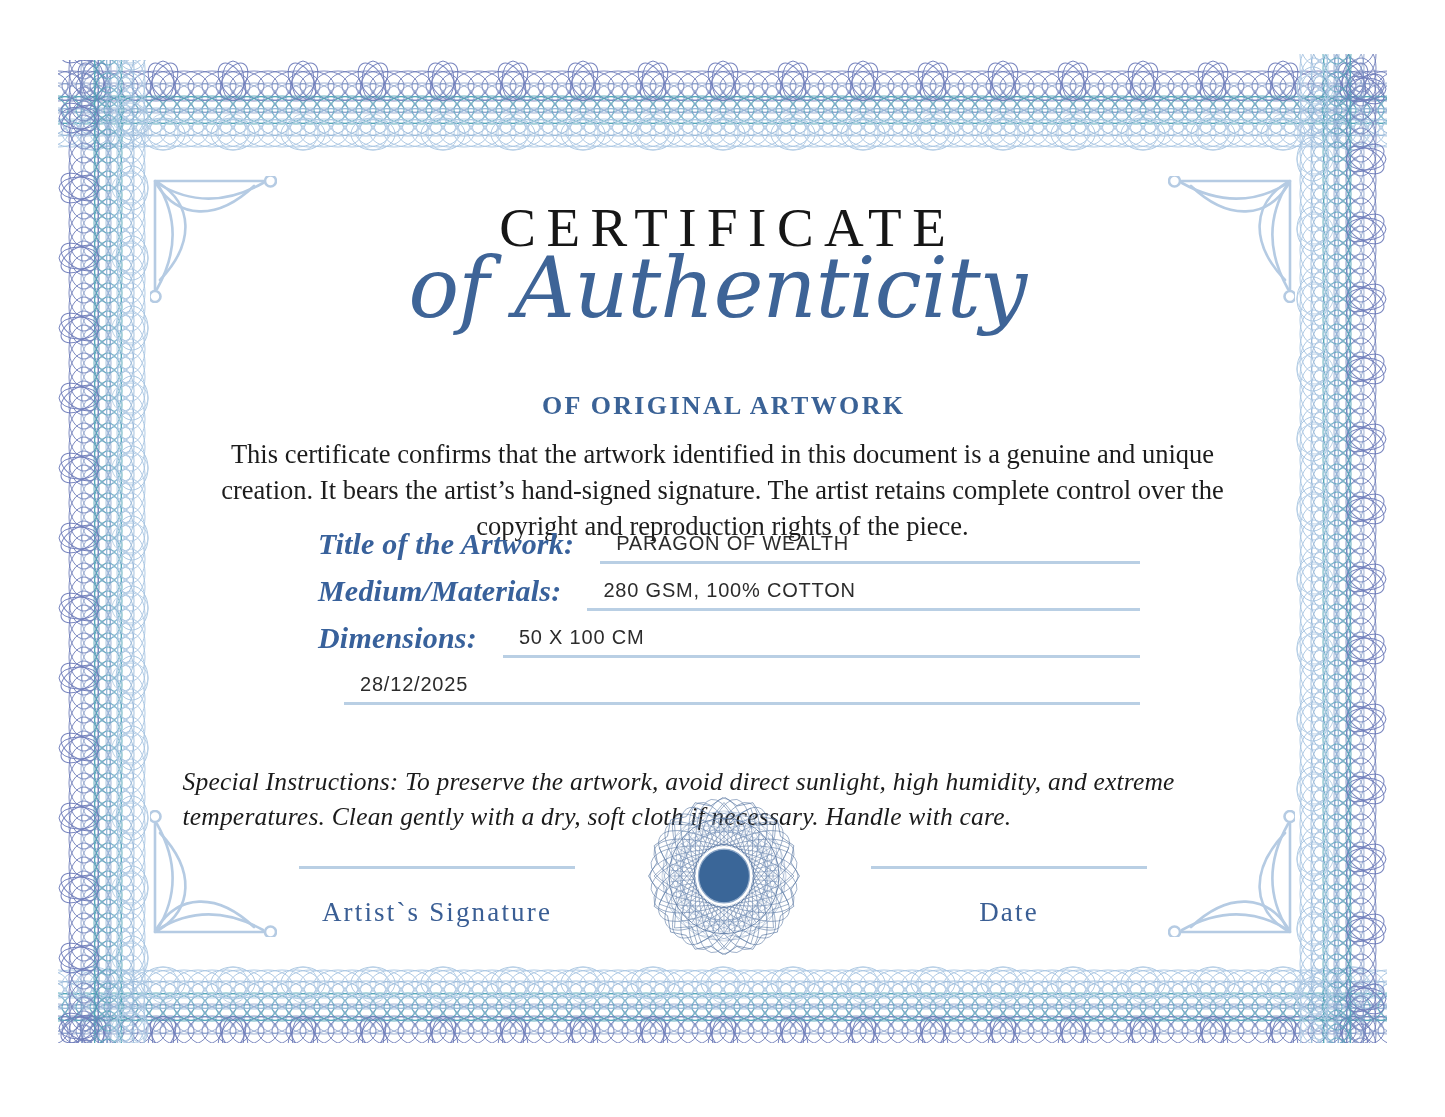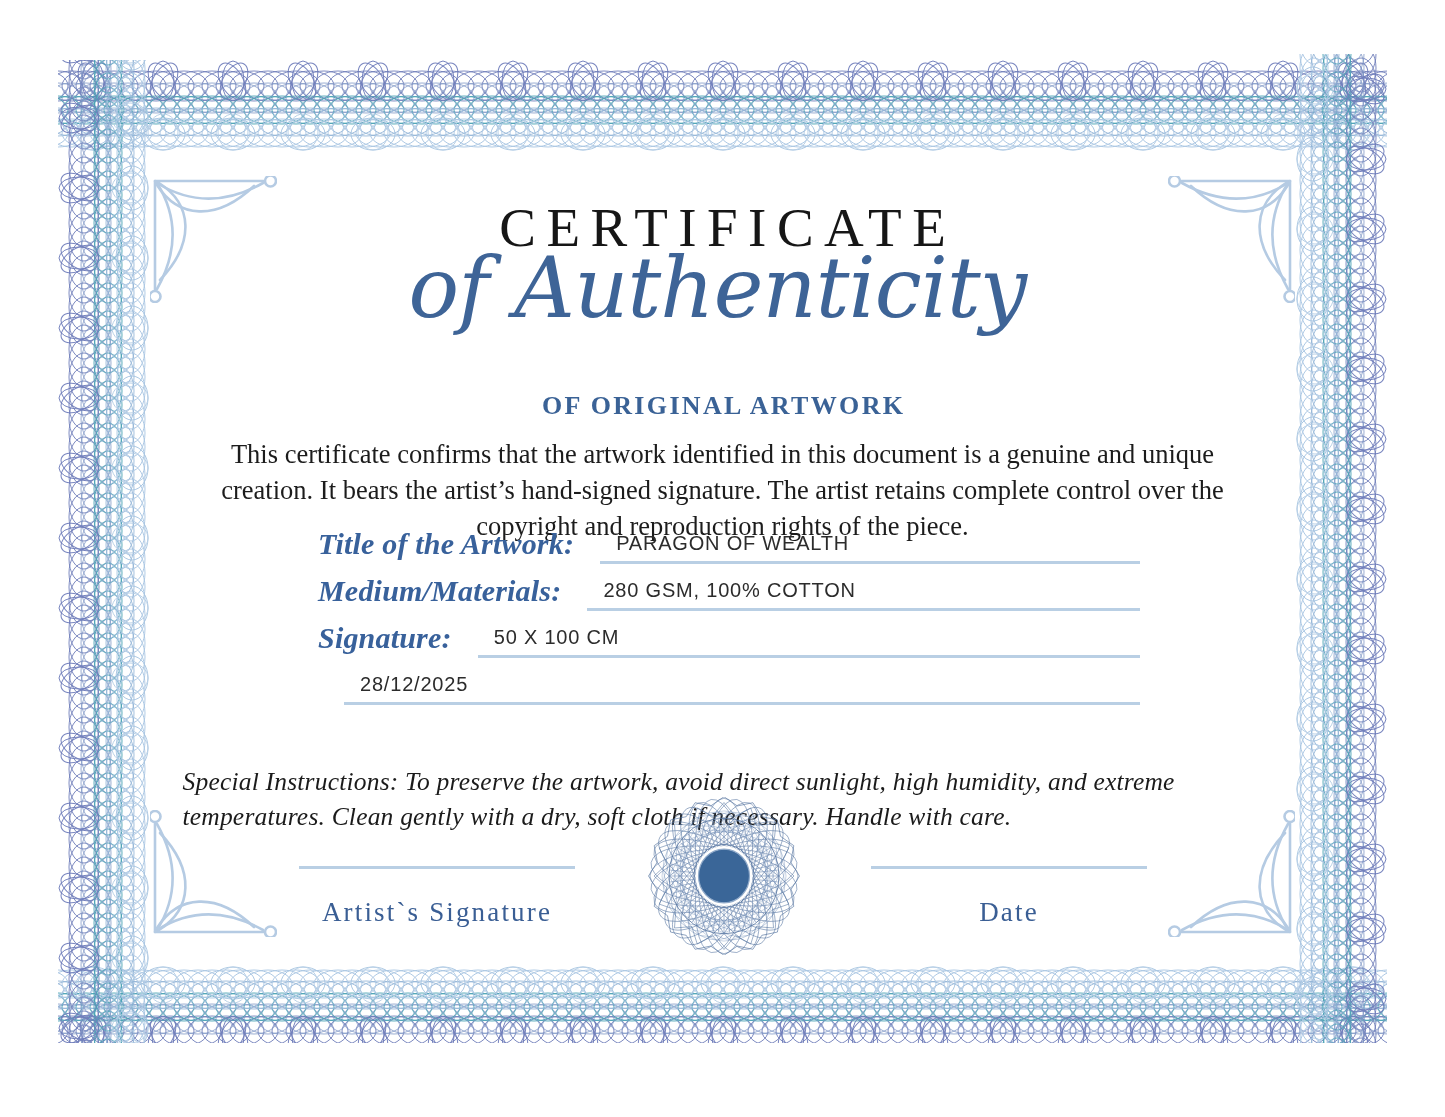--- a/index.html
+++ b/index.html
@@ -195,21 +195,21 @@
   <div class="fields">
     <div class="field-row">
       <span class="field-label">Title of the Artwork:</span>
       <span class="field-value">PARAGON OF WEALTH</span>
     </div>
     <div class="field-row">
       <span class="field-label">Medium/Materials:</span>
       <span class="field-value">280 GSM, 100% COTTON</span>
     </div>
     <div class="field-row">
-      <span class="field-label">Signature:</span>
+      <span class="field-label">Dimensions:</span>
       <span class="field-value">50 X 100 CM</span>
     </div>
     <div class="field-row">
       <span class="field-value">28/12/2025</span>
     </div>
   </div>
 
   <p class="special">Special Instructions: To preserve the artwork, avoid direct sunlight, high humidity, and extreme temperatures. Clean gently with a dry, soft cloth if necessary. Handle with care.</p>
 
   <div class="sig sig-left">

